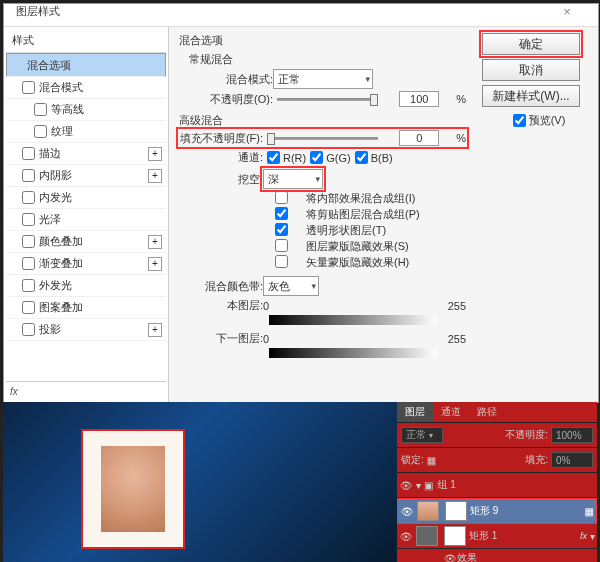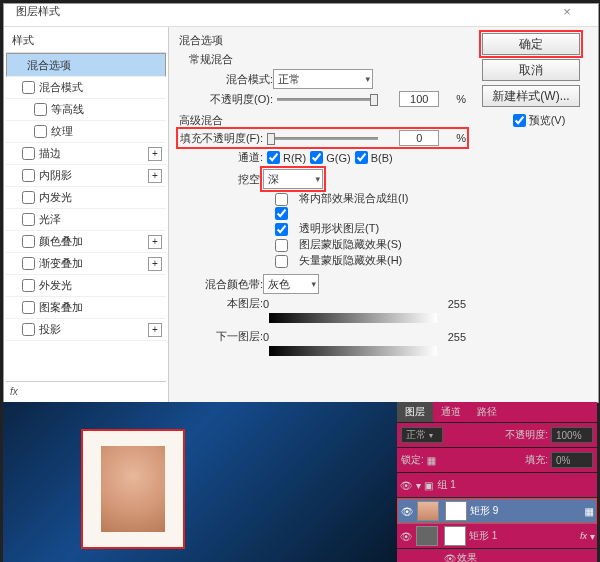--- a/index.html
+++ b/index.html
@@ -20,33 +20,33 @@
 .grp{margin-bottom:6px}
 .grp .t{margin-bottom:4px}
 .row{display:flex;align-items:center;margin:2px 0;font-size:11px}
 .row .lbl{width:84px;text-align:right;margin-right:0}
 .sel{border:1px solid #9a9a9a;background:#fff;padding:1px 4px;min-width:90px;height:16px;display:inline-flex;align-items:center;position:relative}
 .sel .cv{position:absolute;right:2px;font-size:9px;color:#555}
 .num{border:1px solid #9a9a9a;background:#fff;width:38px;height:14px;text-align:center;display:inline-block;line-height:14px;margin:0 17px}
 .slider{flex:1;height:3px;background:linear-gradient(#888,#aaa);position:relative;margin:0 4px}
 .slider .thumb{position:absolute;top:-4px;width:6px;height:10px;background:#eee;border:1px solid #777}
 .hl-red{outline:2px solid #f33;outline-offset:1px}
-.cks{display:flex;align-items:flex-end;gap:9px;margin:1px 0 1px 90px}
+.cks{display:flex;align-items:flex-start;gap:16px;margin:1px 0 1px 90px}
 .cks input{margin:0 2px 0 6px}
 .blk{font-size:11px;margin-top:6px}
 .grad{height:10px;background:linear-gradient(to right,#000,#fff);width:168px}
 .btns{width:110px;padding:6px}
 .btn{border:1px solid #888;background:linear-gradient(#fdfdfd,#e6e6e6);height:20px;width:96px;margin:0 0 4px 0;display:flex;align-items:center;justify-content:center;font-size:12px}
 .chkPrev{margin-top:2px;display:flex;align-items:center;justify-content:center}
 
 .ps{position:absolute;left:3px;right:3px;top:402px;bottom:0;background:#0a1a2a;display:flex}
 .canvas{flex:1;position:relative;background:linear-gradient(135deg,#0b2545 0%,#154b8c 40%,#071a2e 100%)}
 .photo{position:absolute;left:78px;top:27px;width:100px;height:116px;background:#faf6ef;border:2px solid #d22;display:flex;align-items:center;justify-content:center}
 .photo .skin{width:64px;height:86px;background:radial-gradient(circle at 50% 35%,#e8b79c 0%,#d39877 55%,#b97a57 100%)}
-.panel{width:200px;background:#be185d;color:#ccc;font-size:10px;display:flex;flex-direction:column}
+.panel{width:200px;background:#b91c1c;color:#ccc;font-size:10px;display:flex;flex-direction:column}
 .panel .tabs{display:flex;border-bottom:1px solid #222;height:20px}
 .panel .tabs span{padding:3px 8px}
 .panel .tabs .act{background:#4b4b4b;color:#fff}
 .panel .opts{display:flex;align-items:center;gap:3px;padding:3px 4px;border-bottom:1px solid #222;height:18px}
 .panel .opts .dd{background:#2c2c2c;border:1px solid #555;padding:0 4px;height:14px;display:flex;align-items:center;min-width:32px;color:#aaa}
 .panel .opts .dd .cv{margin-left:3px;font-size:8px}
 .layers{flex:1;overflow:hidden}
 .lrow{display:flex;align-items:center;height:24px;border-bottom:1px solid #2a2a2a;padding:0 2px}
 .lrow .eye{width:14px;text-align:center}
 .lrow .th{width:20px;height:18px;background:#666;border:1px solid #888;margin:0 3px}
@@ -181,20 +181,21 @@
               <span>深</span>
               <span class="cv">▾</span>
             </span>
         </div>
         <div class="cks">
             <input type="checkbox" style="">
             <span>将内部效果混合成组(I)</span>
           </div>
         <div class="cks">
             <input type="checkbox" checked="" style="">
+            <span>将剪贴图层混合成组(P)</span>
           </div>
         <div class="cks">
             <input type="checkbox" checked="" style="">
             <span>透明形状图层(T)</span>
           </div>
         <div class="cks">
             <input type="checkbox" style="">
             <span>图层蒙版隐藏效果(S)</span>
           </div>
         <div class="cks">

